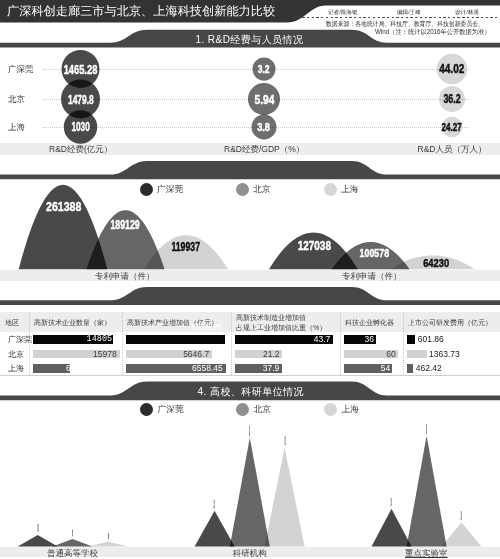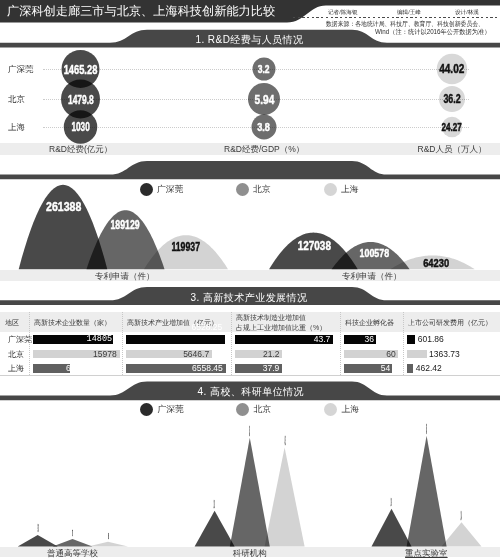--- a/index.html
+++ b/index.html
@@ -106,21 +106,20 @@
       <span class="num" style="left: 42.0047px; top: 198.6px; font-size: 13px; color: rgb(255, 255, 255); white-space: nowrap; -webkit-text-stroke: 0.45px rgb(255, 255, 255); transform: scaleX(0.8135);">261388</span>
       <span class="num" style="left: 105.177px; top: 218.3px; font-size: 12px; color: rgb(255, 255, 255); white-space: nowrap; -webkit-text-stroke: 0.45px rgb(255, 255, 255); transform: scaleX(0.7291);">189129</span>
       <span class="num" style="left: 165.805px; top: 239.7px; font-size: 12px; color: rgb(17, 17, 17); white-space: nowrap; -webkit-text-stroke: 0.45px rgb(17, 17, 17); transform: scaleX(0.7261);">119937</span>
       <div class="axis-label" style="top: 271.4px; left: 95px;">专利申请（件）</div>
       <span class="num" style="left: 293.664px; top: 238.8px; font-size: 12.2px; color: rgb(255, 255, 255); white-space: nowrap; -webkit-text-stroke: 0.45px rgb(255, 255, 255); transform: scaleX(0.8163);">127038</span>
       <span class="num" style="left: 354.656px; top: 245.9px; font-size: 11.6px; color: rgb(255, 255, 255); white-space: nowrap; -webkit-text-stroke: 0.45px rgb(255, 255, 255); transform: scaleX(0.7625);">100578</span>
       <span class="num" style="left: 419.875px; top: 256.4px; font-size: 11.6px; color: rgb(17, 17, 17); white-space: nowrap; -webkit-text-stroke: 0.45px rgb(17, 17, 17); transform: scaleX(0.8062);">64230</span>
       <div class="axis-label" style="top: 271.4px; left: 342px;">专利申请（件）</div>
     </div>
 
-  <div class="sec-title" style="left:190.5px;top:290.6px">3.  高新技术产业发展情况</div>
   <div id="sec3">
       <div class="axis-band" style="top:311.8px;height:20.4px;width:500px"></div>
       <div class="vsep" style="left:29px;top:311.8px;height:62.80000000000001px"></div>
       <div class="vsep" style="left:122px;top:311.8px;height:62.80000000000001px"></div>
       <div class="vsep" style="left:231px;top:311.8px;height:62.80000000000001px"></div>
       <div class="vsep" style="left:340px;top:311.8px;height:62.80000000000001px"></div>
       <div class="vsep" style="left:403px;top:311.8px;height:62.80000000000001px"></div>
       <div class="hline" style="left:0;top:374.6px;width:500px"></div>
       <div class="tbl-hd" style="left:5px;top:317.8px;width:21px">地区</div>
       <div class="tbl-hd" style="left:34px;top:317.8px;width:85px">高新技术企业数量（家）</div>

